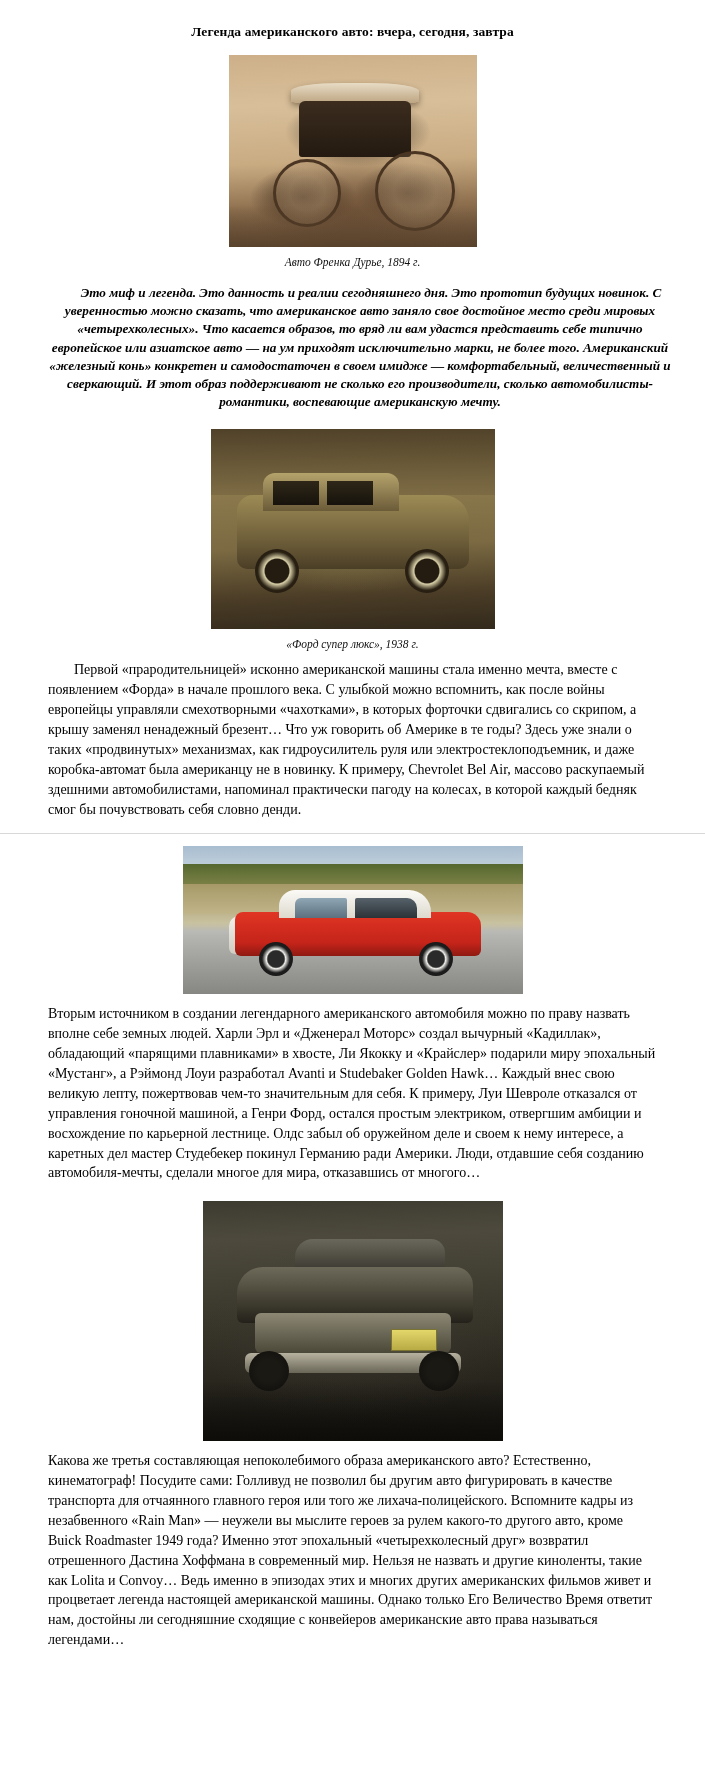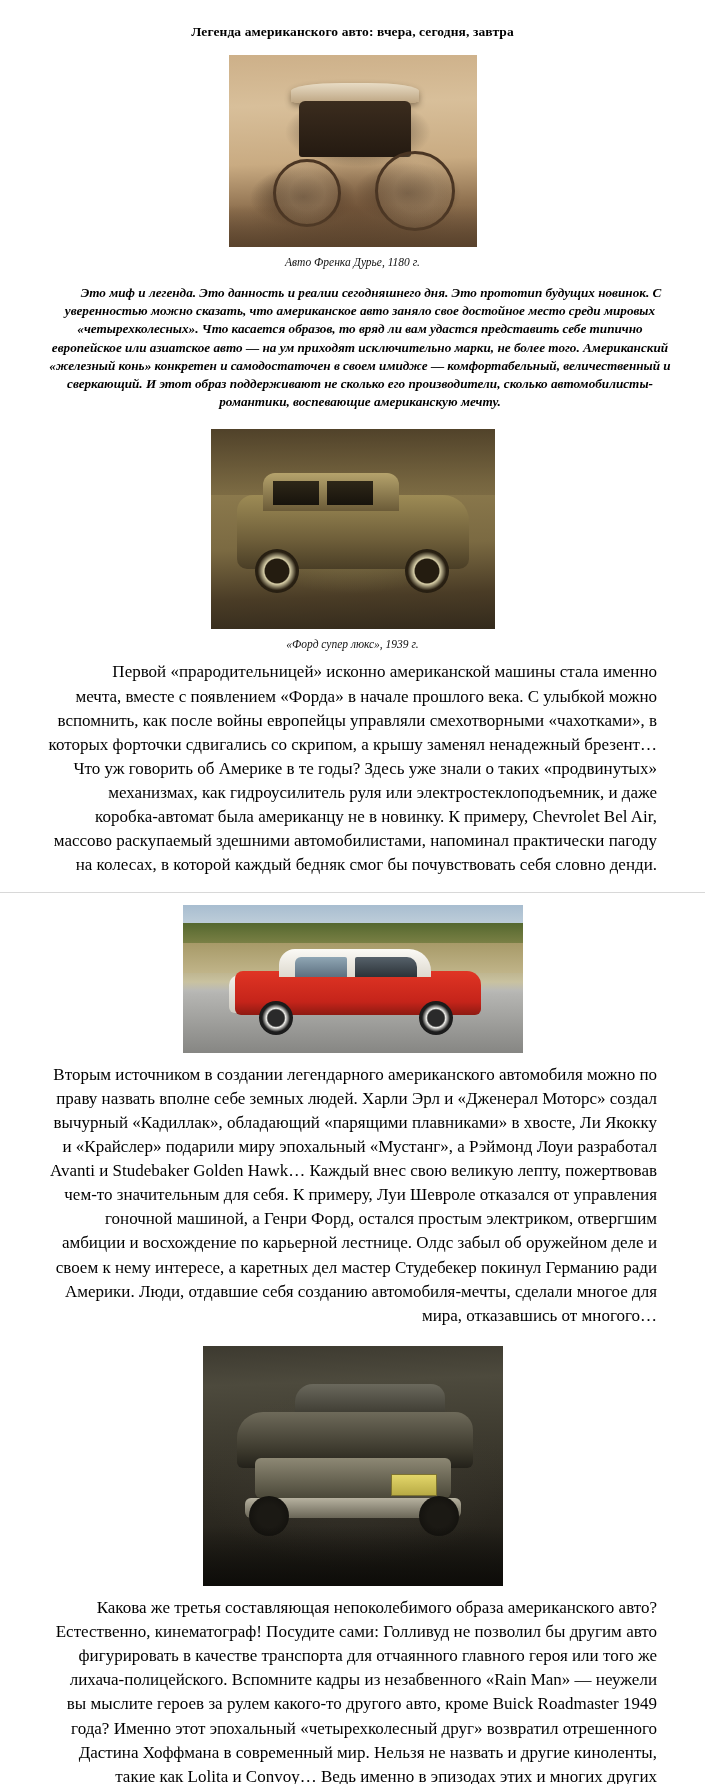--- a/index.html
+++ b/index.html
@@ -48,24 +48,24 @@
   .lead {
     font-style: italic;
     font-weight: bold;
     text-align: center;
     font-size: 13.2px;
     line-height: 1.38;
     margin: 16px 33px 18px 48px;
     text-indent: 22px;
   }
   .body-text {
-    font-size: 17px;
+    font-size: 14px;
     line-height: 1.42;
     margin: 10px 48px 14px 48px;
-    text-align: right;
+    text-align: left;
   }
   .body-text.indented { text-indent: 26px; }
 
   .divider {
     height: 1px;
     background: #d8d8d8;
     border: 0;
     margin: 6px 0 0 0;
     width: 100%;
   }
@@ -256,36 +256,36 @@
   <h1 class="article-title">Легенда американского авто: вчера, сегодня, завтра</h1>
 
   <figure class="figure">
     <div class="photo photo-duryea">
       <div class="roof"></div>
       <div class="cab"></div>
       <div class="wheel-l"></div>
       <div class="wheel-r"></div>
       <div class="ground"></div>
     </div>
-    <figcaption class="caption">Авто Френка Дурье, 1180 г.</figcaption>
+    <figcaption class="caption">Авто Френка Дурье, 1894 г.</figcaption>
   </figure>
 
   <p class="lead">Это миф и легенда. Это данность и реалии сегодняшнего дня. Это прототип будущих новинок. С уверенностью можно сказать, что американское авто заняло свое достойное место среди мировых «четырехколесных». Что касается образов, то вряд ли вам удастся представить себе типично европейское или азиатское авто — на ум приходят исключительно марки, не более того. Американский «железный конь» конкретен и самодостаточен в своем имидже — комфортабельный, величественный и сверкающий. И этот образ поддерживают не сколько его производители, сколько автомобилисты-романтики, воспевающие американскую мечту.</p>
 
   <figure class="figure">
     <div class="photo photo-ford">
       <div class="bg"></div>
       <div class="body"></div>
       <div class="cabin"></div>
       <div class="win1"></div>
       <div class="win2"></div>
       <div class="w1"></div>
       <div class="w2"></div>
     </div>
-    <figcaption class="caption">«Форд супер люкс», 1939 г.</figcaption>
+    <figcaption class="caption">«Форд супер люкс», 1938 г.</figcaption>
   </figure>
 
   <p class="body-text indented">Первой «прародительницей» исконно американской машины стала именно мечта, вместе с появлением «Форда» в начале прошлого века. С улыбкой можно вспомнить, как после войны европейцы управляли смехотворными «чахотками», в которых форточки сдвигались со скрипом, а крышу заменял ненадежный брезент… Что уж говорить об Америке в те годы? Здесь уже знали о таких «продвинутых» механизмах, как гидроусилитель руля или электростеклоподъемник, и даже коробка-автомат была американцу не в новинку. К примеру, Chevrolet Bel Air, массово раскупаемый здешними автомобилистами, напоминал практически пагоду на колесах, в которой каждый бедняк смог бы почувствовать себя словно денди.</p>
 
   <hr class="divider">
 
   <figure class="figure" style="margin-top:12px;">
     <div class="photo photo-belair">
       <div class="sky"></div>
       <div class="trees"></div>

